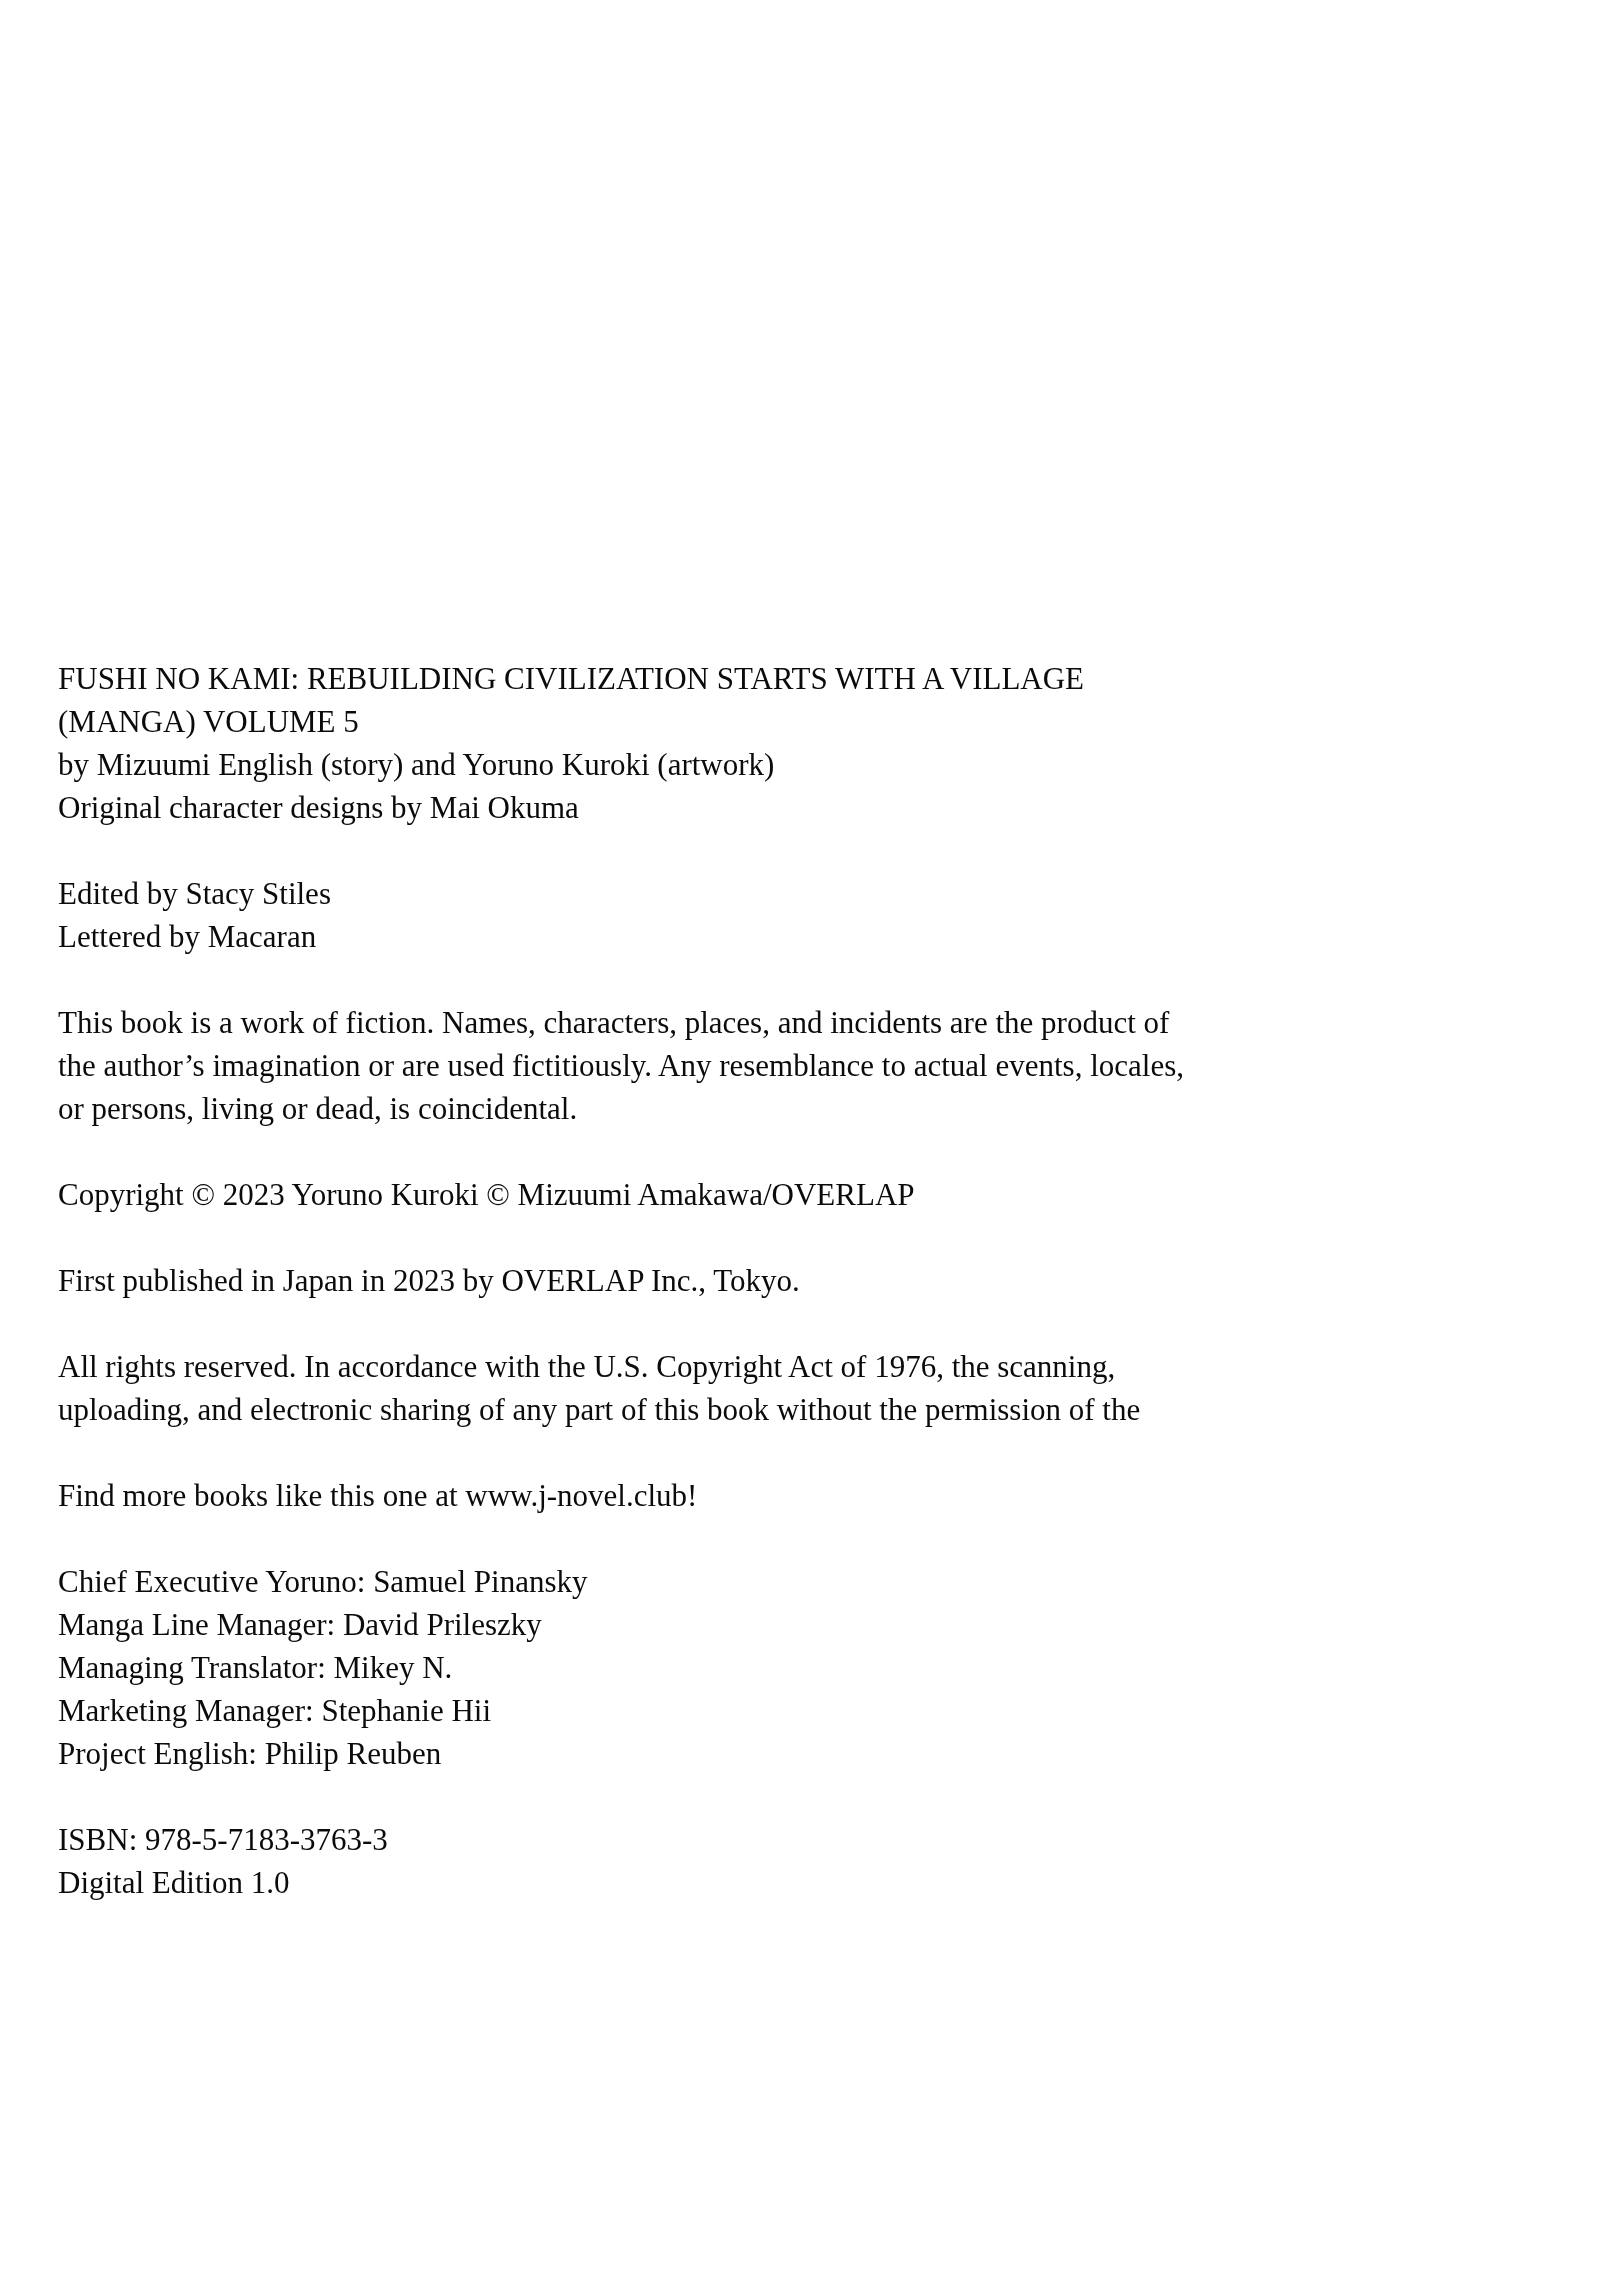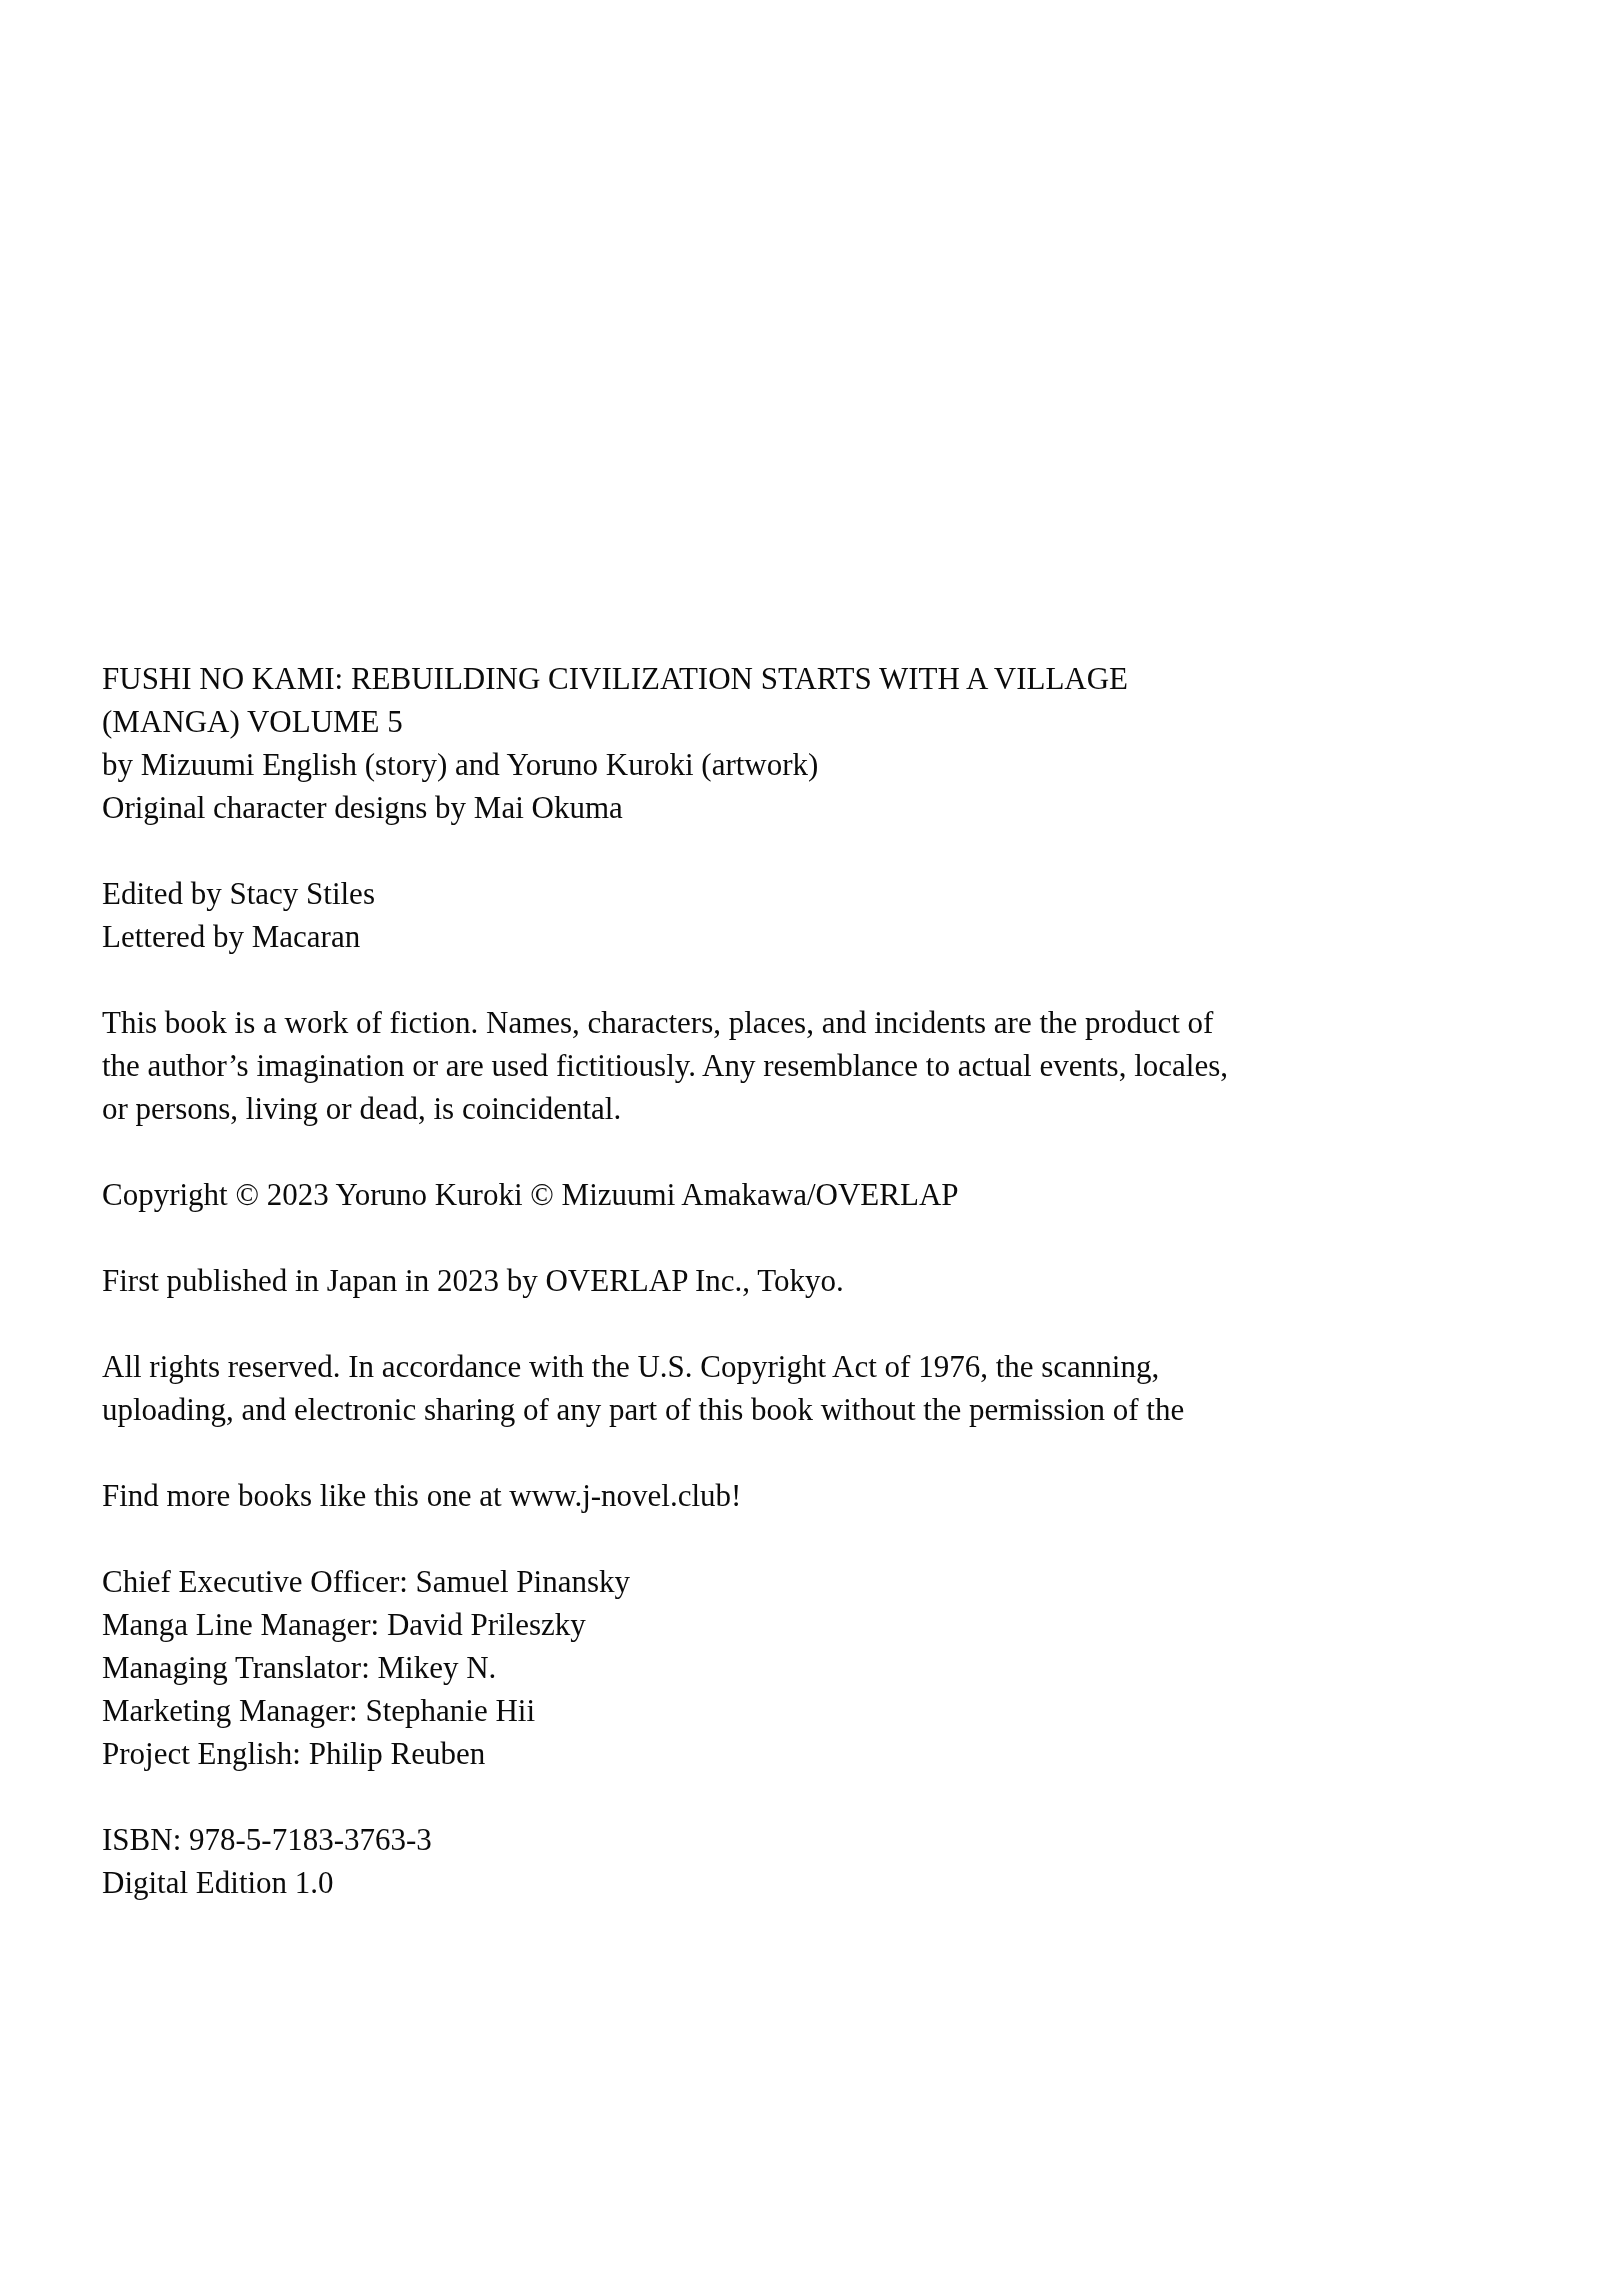--- a/index.html
+++ b/index.html
@@ -10,21 +10,21 @@
   body {
     width: 1613px;
     height: 2293px;
     overflow: hidden;
   }
   .page {
     box-sizing: border-box;
     width: 1613px;
     height: 2293px;
     background: #ffffff;
-    padding: 657px 206px 0 102px;
+    padding: 657px 206px 0 58px;
     font-family: "Liberation Serif", "DejaVu Serif", serif;
     font-size: 31px;
     line-height: 43px;
     color: #0b0b0b;
     -webkit-font-smoothing: antialiased;
   }
   .para {
     margin: 0 0 43px 0;
   }
   .line {
@@ -65,21 +65,21 @@
   <div class="para">
     <div class="line">All rights reserved. In accordance with the U.S. Copyright Act of 1976, the scanning,</div>
     <div class="line">uploading, and electronic sharing of any part of this book without the permission of the</div>
   </div>
 
   <div class="para">
     <div class="line">Find more books like this one at www.j-novel.club!</div>
   </div>
 
   <div class="para">
-    <div class="line">Chief Executive Officer: Samuel Pinansky</div>
+    <div class="line">Chief Executive Yoruno: Samuel Pinansky</div>
     <div class="line">Manga Line Manager: David Prileszky</div>
     <div class="line">Managing Translator: Mikey N.</div>
     <div class="line">Marketing Manager: Stephanie Hii</div>
     <div class="line">Project English: Philip Reuben</div>
   </div>
 
   <div class="para">
     <div class="line">ISBN: 978-5-7183-3763-3</div>
     <div class="line">Digital Edition 1.0</div>
   </div>

